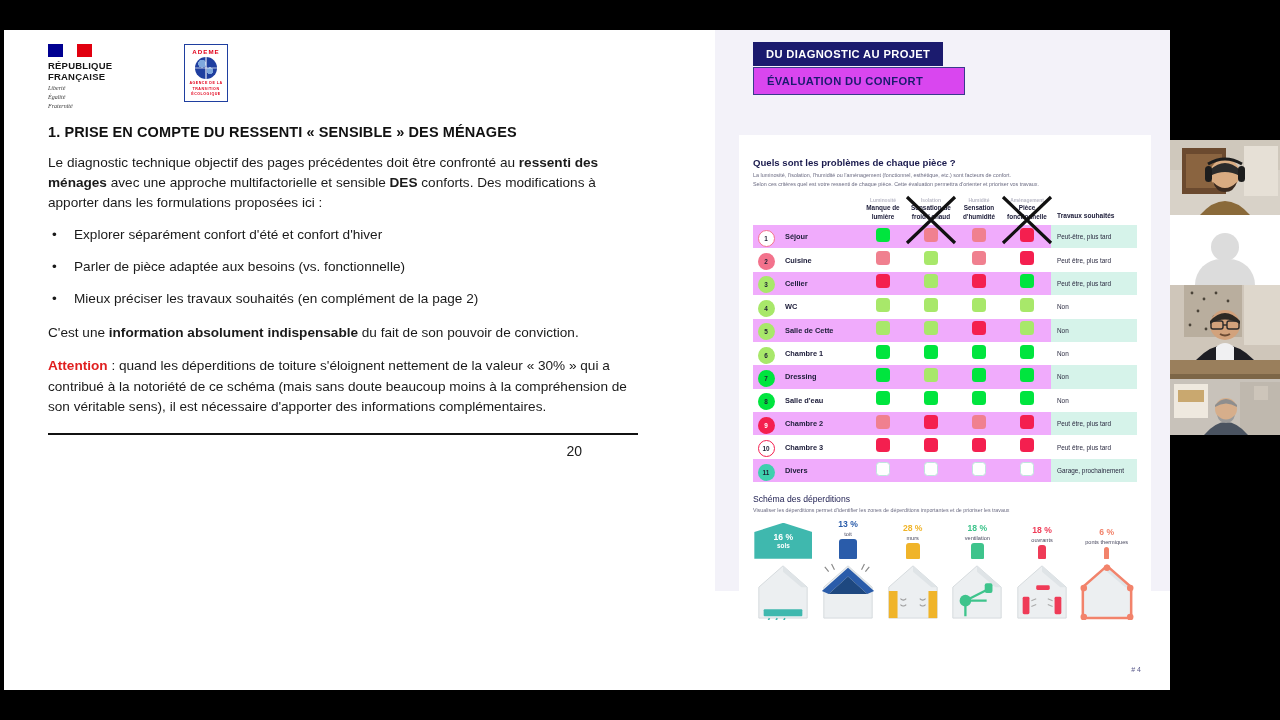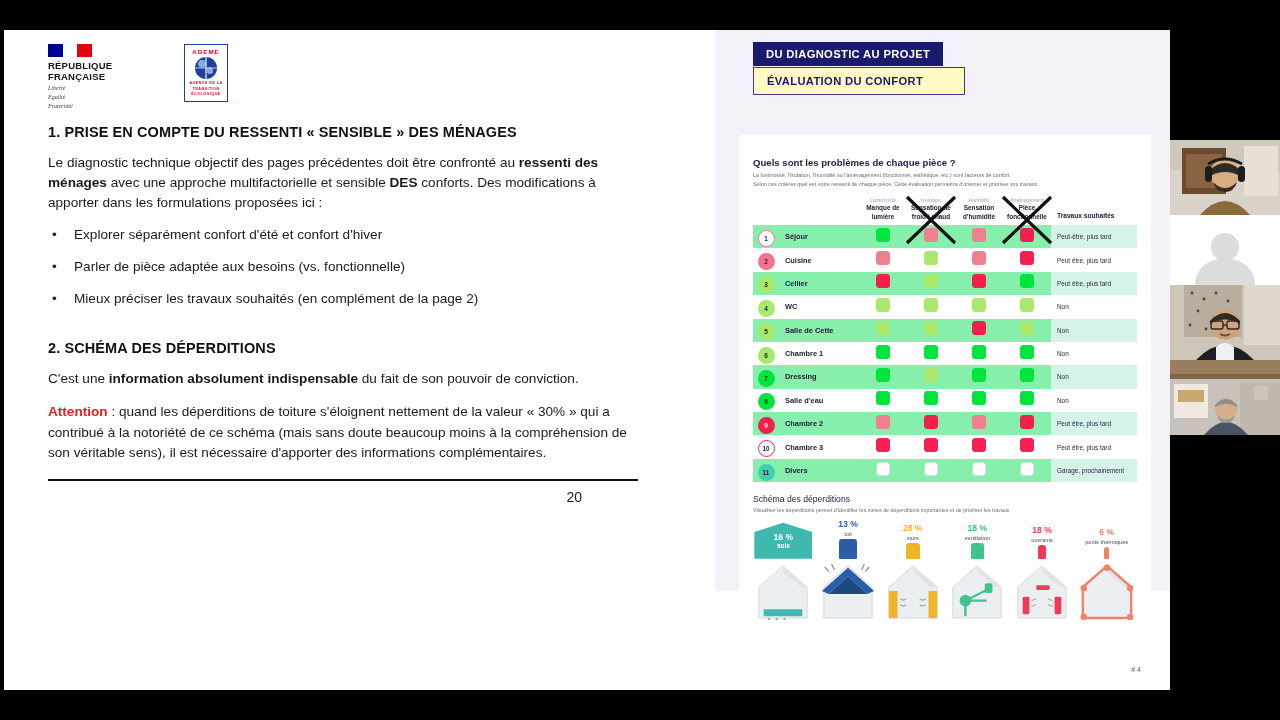--- a/index.html
+++ b/index.html
@@ -73,21 +73,21 @@
   .slide{
     position:absolute; left:711px; top:0; width:455px; height:561px;
     background:#f3f2f9; padding:12px 12px 14px 12px;
   }
   .slide-tag{
     display:inline-block; background:#1b1b6e; color:#fff;
     font-size:11.2px; font-weight:bold; letter-spacing:.35px;
     padding:6px 13px; margin-left:26px;
   }
   .slide-tag2{
-    display:block; background:#fef9c3; border:1px solid #3a3a8c; color:#1b1b6e;
+    display:block; background:#d946ef; border:1px solid #3a3a8c; color:#1b1b6e;
     font-size:11.2px; font-weight:bold; letter-spacing:.35px;
     padding:7px 13px; margin-left:26px; width:212px; margin-top:1px;
   }
   .sheet{
     position:absolute; left:24px; top:105px; width:412px; height:542px;
     background:#fff; padding:12px 14px 10px 14px;
   }
   .sheet-h{ font-size:9.6px; font-weight:bold; color:#1b1b4e;margin-top:10px; }
   .sheet-p{ font-size:5.4px; color:#6b6b82; line-height:1.75; margin-top:3px; }
 
@@ -97,21 +97,21 @@
   .tbl col.c-room{ width:80px; }
   .tbl col.c-crit{ width:48px; }
   .tbl col.c-trav{ width:86px; }
   .th-small{ font-size:4.9px; color:#b9b9c6; text-align:center; line-height:1.3; }
   .th-big{ font-size:6.4px; font-weight:bold; color:#20203c; text-align:center; line-height:1.3; }
   .th-trav{ font-size:6.6px; font-weight:bold; color:#20203c; text-align:left; line-height:1.35; padding-left:6px; }
   .hdr-cell{ vertical-align:bottom; padding-bottom:4px; position:relative; }
 
   .tbl tbody tr{ height:23.4px; }
   .tbl tbody tr.alt td.tint{ background:#d6f3ea; }
-  .tbl tbody tr.alt td.rowtint{ background:#86efac; }
+  .tbl tbody tr.alt td.rowtint{ background:#f0abfc; }
   td.badge-td{ text-align:center; vertical-align:middle; padding:0; }
   .badge{
     display:inline-flex; align-items:center; justify-content:center;
     width:17px; height:17px; border-radius:50%;
     font-size:6.4px; font-weight:bold; color:#1f1f35;
   }
   td.room{ font-size:7.4px; font-weight:bold; color:#20203c; padding-left:6px; vertical-align:middle; }
   td.cell{ text-align:center; vertical-align:middle; }
   .sq{ display:inline-block; width:14px; height:14px; border-radius:3.5px; }
   .sq.empty{ background:#fff; border:1px solid #bfe6dd; }
@@ -189,21 +189,20 @@
         <div class="doc-bullet">
           <span class="dot">•</span>
           <span>Parler de pièce adaptée aux besoins (vs. fonctionnelle)</span>
         </div>
         <div class="doc-bullet">
           <span class="dot">•</span>
           <span>Mieux préciser les travaux souhaités (en complément de la page 2)</span>
         </div>
       </div>
 
-      <h2 class="sect2-h">2. SCHÉMA DES DÉPERDITIONS</h2>
 
       <p class="doc-p">
         <span>C'est une </span><b>information absolument indispensable</b><span> du fait de son pouvoir de conviction.</span>
       </p>
 
       <p class="doc-p">
         <span class="warn">Attention</span><span> : quand les déperditions de toiture s'éloignent nettement de la valeur « 30% » qui a contribué à la notoriété de ce schéma (mais sans doute beaucoup moins à la compréhension de son véritable sens), il est nécessaire d'apporter des informations complémentaires.</span>
       </p>
 
       <div class="doc-rule"></div>

